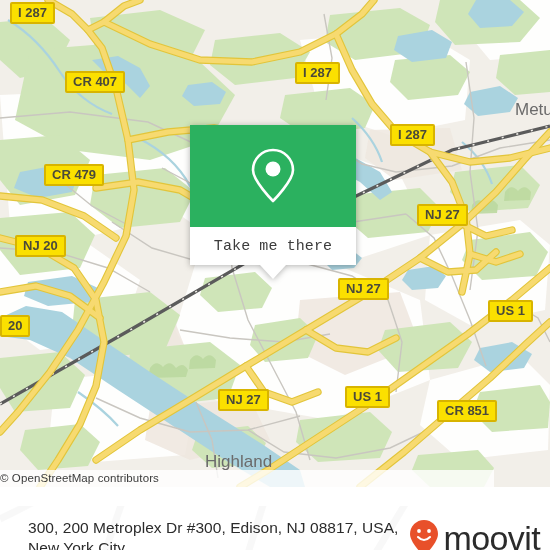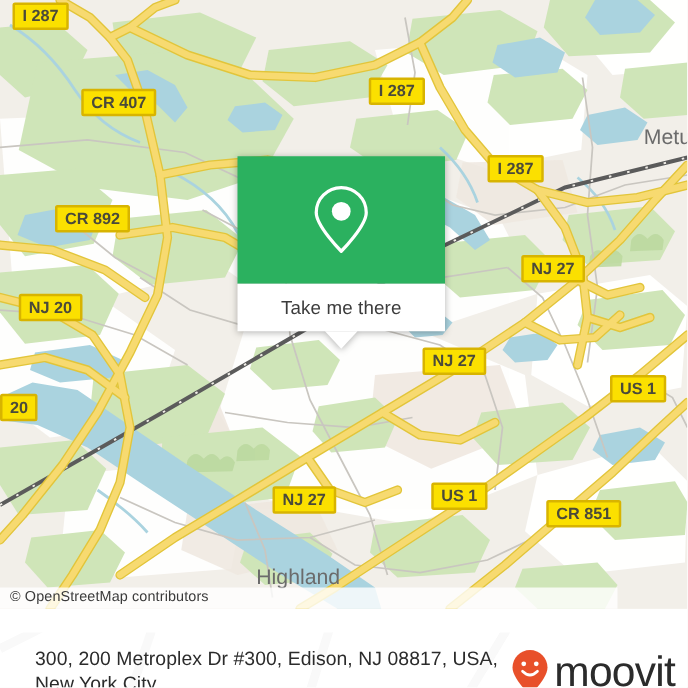--- a/index.html
+++ b/index.html
@@ -35,21 +35,20 @@
   .attribution {
     position: absolute;
     left: 0;
     top: 470px;
     width: 494px;
     height: 17px;
     background: rgba(255,255,255,0.80);
     font-size: 11.5px;
     color: #3a3a3a;
     line-height: 17px;
-    padding-left: 8px;
     box-sizing: border-box;
     letter-spacing: 0.1px;
     white-space: nowrap;
   }
 
   
   .popup {
     position: absolute;
     left: 190px;
     top: 125px;
@@ -67,20 +66,21 @@
   .popup-bottom {
     width: 100%;
     height: 38px;
     background: #ffffff;
     display: flex;
     align-items: center;
     justify-content: center;
     font-size: 15px;
     color: #3c3c3c;
     letter-spacing: 0.1px;
+    font-family: Liberation Mono, monospace;
   }
   .popup-tail {
     position: absolute;
     left: 50%;
     top: 140px;
     margin-left: -13px;
     width: 0; height: 0;
     border-left: 13px solid transparent;
     border-right: 13px solid transparent;
     border-top: 14px solid #ffffff;
@@ -308,21 +308,21 @@
     <div>
       <div style="position:absolute;left:515px;top:100px;font-size:17px;color:#6b6b6b;white-space:nowrap;">Metu</div>
       <div style="position:absolute;left:165px;top:452px;font-size:17px;color:#6b6b6b;white-space:nowrap;margin-left:40px;">Highland</div>
     </div>
 
     <div id="shield-layer">
         <div style="position: absolute; left: 10px; top: 2px; background: rgb(251, 224, 0); border: 2px solid rgb(216, 180, 0); border-radius: 2px; padding: 1px 6px 2px; font-family: &quot;Liberation Sans&quot;, sans-serif; font-size: 13px; font-weight: bold; color: rgb(74, 74, 58); line-height: 15px; white-space: nowrap;"><span>I 287</span></div>
         <div style="position: absolute; left: 295px; top: 62px; background: rgb(251, 224, 0); border: 2px solid rgb(216, 180, 0); border-radius: 2px; padding: 1px 6px 2px; font-family: &quot;Liberation Sans&quot;, sans-serif; font-size: 13px; font-weight: bold; color: rgb(74, 74, 58); line-height: 15px; white-space: nowrap;"><span>I 287</span></div>
         <div style="position: absolute; left: 390px; top: 124px; background: rgb(251, 224, 0); border: 2px solid rgb(216, 180, 0); border-radius: 2px; padding: 1px 6px 2px; font-family: &quot;Liberation Sans&quot;, sans-serif; font-size: 13px; font-weight: bold; color: rgb(74, 74, 58); line-height: 15px; white-space: nowrap;"><span>I 287</span></div>
         <div style="position: absolute; left: 65px; top: 71px; background: rgb(251, 224, 0); border: 2px solid rgb(216, 180, 0); border-radius: 2px; padding: 1px 6px 2px; font-family: &quot;Liberation Sans&quot;, sans-serif; font-size: 13px; font-weight: bold; color: rgb(74, 74, 58); line-height: 15px; white-space: nowrap;"><span>CR 407</span></div>
-        <div style="position: absolute; left: 44px; top: 164px; background: rgb(251, 224, 0); border: 2px solid rgb(216, 180, 0); border-radius: 2px; padding: 1px 6px 2px; font-family: &quot;Liberation Sans&quot;, sans-serif; font-size: 13px; font-weight: bold; color: rgb(74, 74, 58); line-height: 15px; white-space: nowrap;"><span>CR 892</span></div>
+        <div style="position: absolute; left: 44px; top: 164px; background: rgb(251, 224, 0); border: 2px solid rgb(216, 180, 0); border-radius: 2px; padding: 1px 6px 2px; font-family: &quot;Liberation Sans&quot;, sans-serif; font-size: 13px; font-weight: bold; color: rgb(74, 74, 58); line-height: 15px; white-space: nowrap;"><span>CR 479</span></div>
         <div style="position: absolute; left: 15px; top: 235px; background: rgb(251, 224, 0); border: 2px solid rgb(216, 180, 0); border-radius: 2px; padding: 1px 6px 2px; font-family: &quot;Liberation Sans&quot;, sans-serif; font-size: 13px; font-weight: bold; color: rgb(74, 74, 58); line-height: 15px; white-space: nowrap;"><span>NJ 20</span></div>
         <div style="position: absolute; left: 0px; top: 315px; background: rgb(251, 224, 0); border: 2px solid rgb(216, 180, 0); border-radius: 2px; padding: 1px 6px 2px; font-family: &quot;Liberation Sans&quot;, sans-serif; font-size: 13px; font-weight: bold; color: rgb(74, 74, 58); line-height: 15px; white-space: nowrap;"><span>20</span></div>
         <div style="position: absolute; left: 417px; top: 204px; background: rgb(251, 224, 0); border: 2px solid rgb(216, 180, 0); border-radius: 2px; padding: 1px 6px 2px; font-family: &quot;Liberation Sans&quot;, sans-serif; font-size: 13px; font-weight: bold; color: rgb(74, 74, 58); line-height: 15px; white-space: nowrap;"><span>NJ 27</span></div>
         <div style="position: absolute; left: 338px; top: 278px; background: rgb(251, 224, 0); border: 2px solid rgb(216, 180, 0); border-radius: 2px; padding: 1px 6px 2px; font-family: &quot;Liberation Sans&quot;, sans-serif; font-size: 13px; font-weight: bold; color: rgb(74, 74, 58); line-height: 15px; white-space: nowrap;"><span>NJ 27</span></div>
         <div style="position: absolute; left: 218px; top: 389px; background: rgb(251, 224, 0); border: 2px solid rgb(216, 180, 0); border-radius: 2px; padding: 1px 6px 2px; font-family: &quot;Liberation Sans&quot;, sans-serif; font-size: 13px; font-weight: bold; color: rgb(74, 74, 58); line-height: 15px; white-space: nowrap;"><span>NJ 27</span></div>
         <div style="position: absolute; left: 488px; top: 300px; background: rgb(251, 224, 0); border: 2px solid rgb(216, 180, 0); border-radius: 2px; padding: 1px 6px 2px; font-family: &quot;Liberation Sans&quot;, sans-serif; font-size: 13px; font-weight: bold; color: rgb(74, 74, 58); line-height: 15px; white-space: nowrap;"><span>US 1</span></div>
         <div style="position: absolute; left: 345px; top: 386px; background: rgb(251, 224, 0); border: 2px solid rgb(216, 180, 0); border-radius: 2px; padding: 1px 6px 2px; font-family: &quot;Liberation Sans&quot;, sans-serif; font-size: 13px; font-weight: bold; color: rgb(74, 74, 58); line-height: 15px; white-space: nowrap;"><span>US 1</span></div>
         <div style="position: absolute; left: 437px; top: 400px; background: rgb(251, 224, 0); border: 2px solid rgb(216, 180, 0); border-radius: 2px; padding: 1px 6px 2px; font-family: &quot;Liberation Sans&quot;, sans-serif; font-size: 13px; font-weight: bold; color: rgb(74, 74, 58); line-height: 15px; white-space: nowrap;"><span>CR 851</span></div>
       </div>
   </div>

